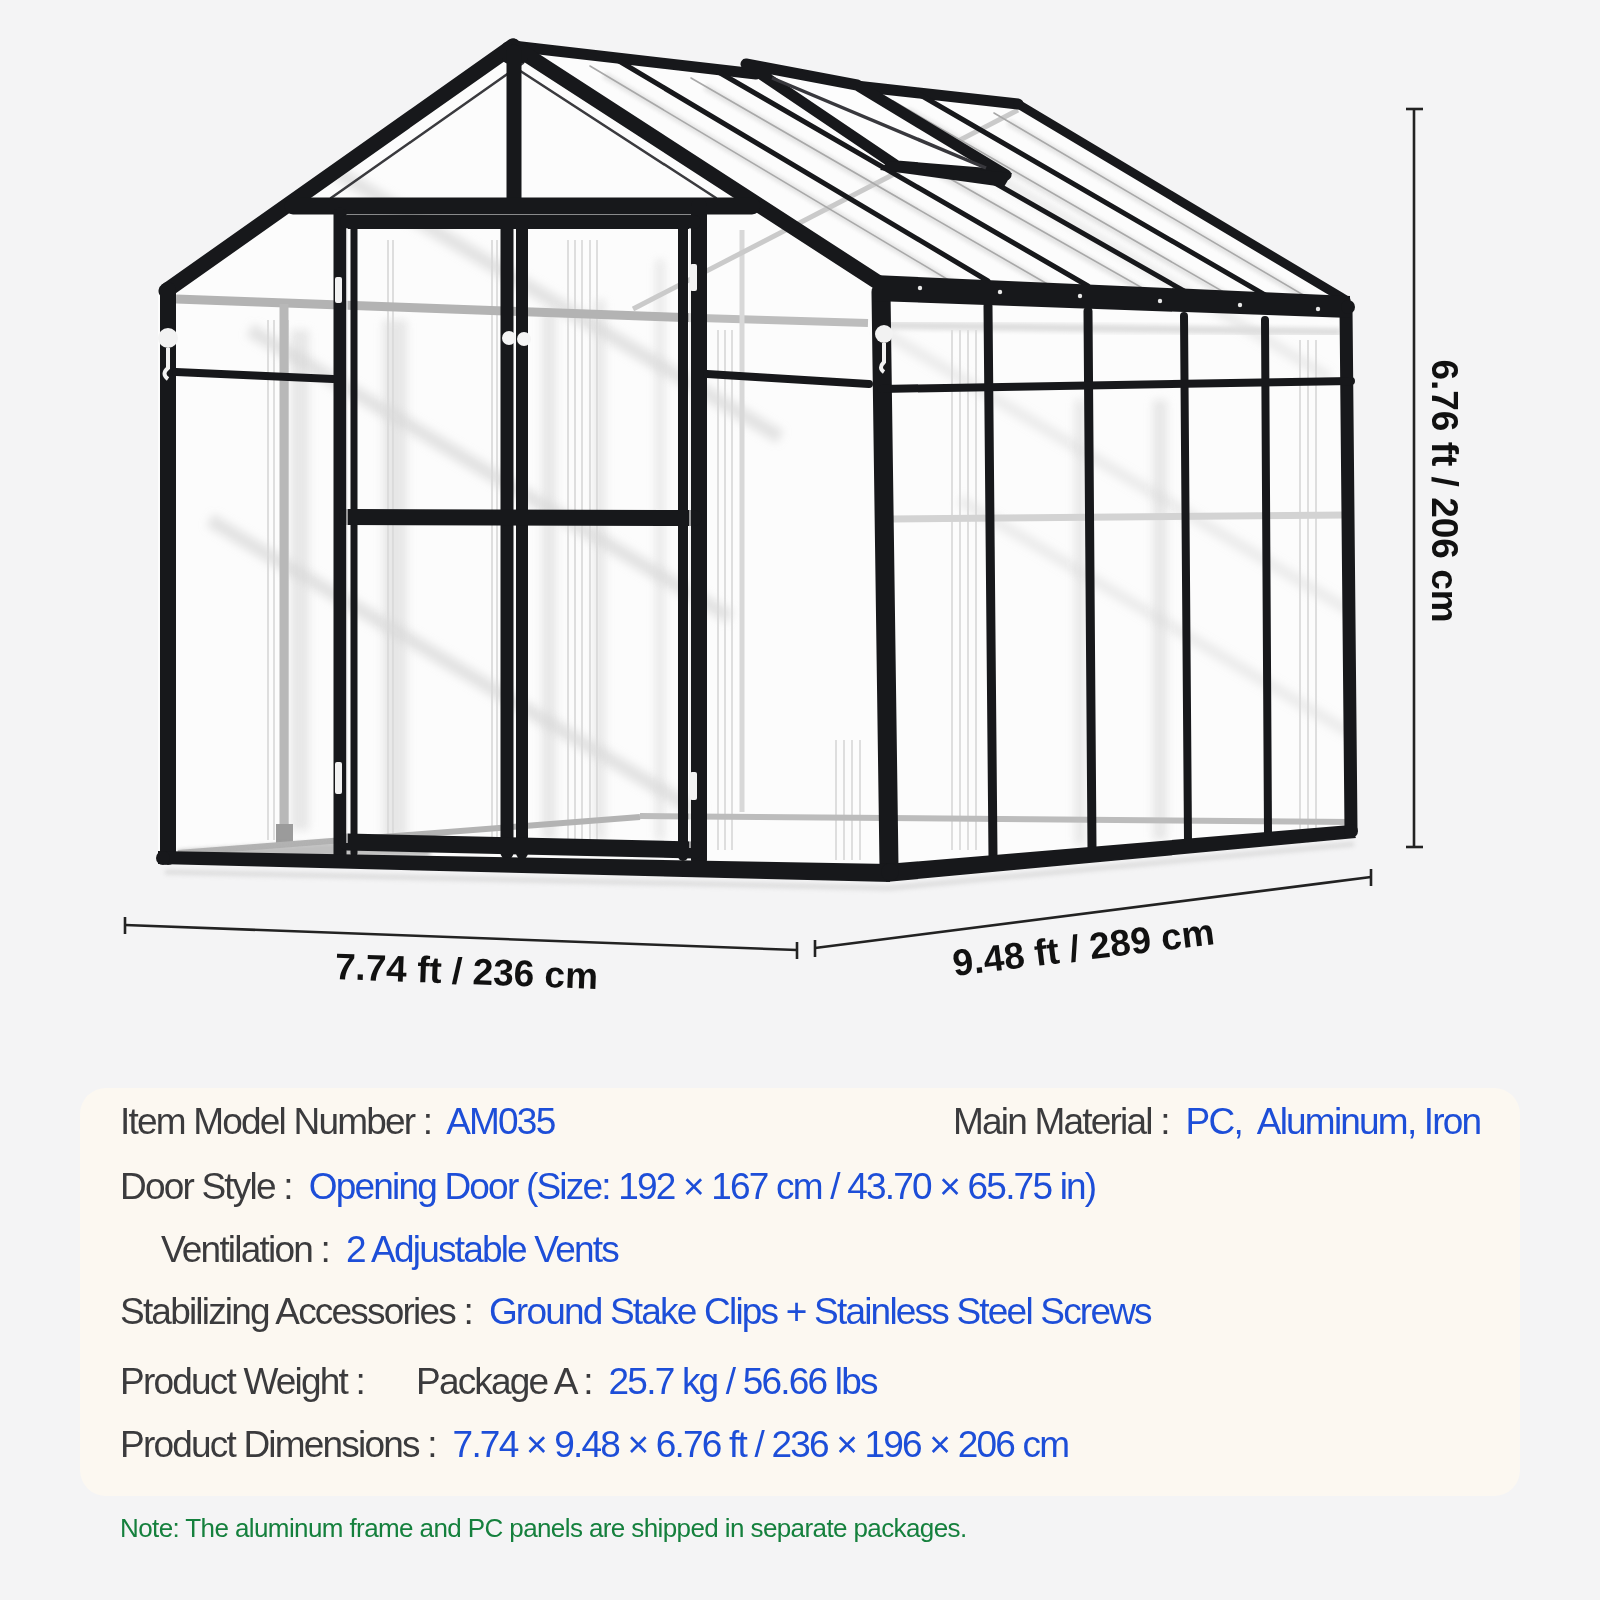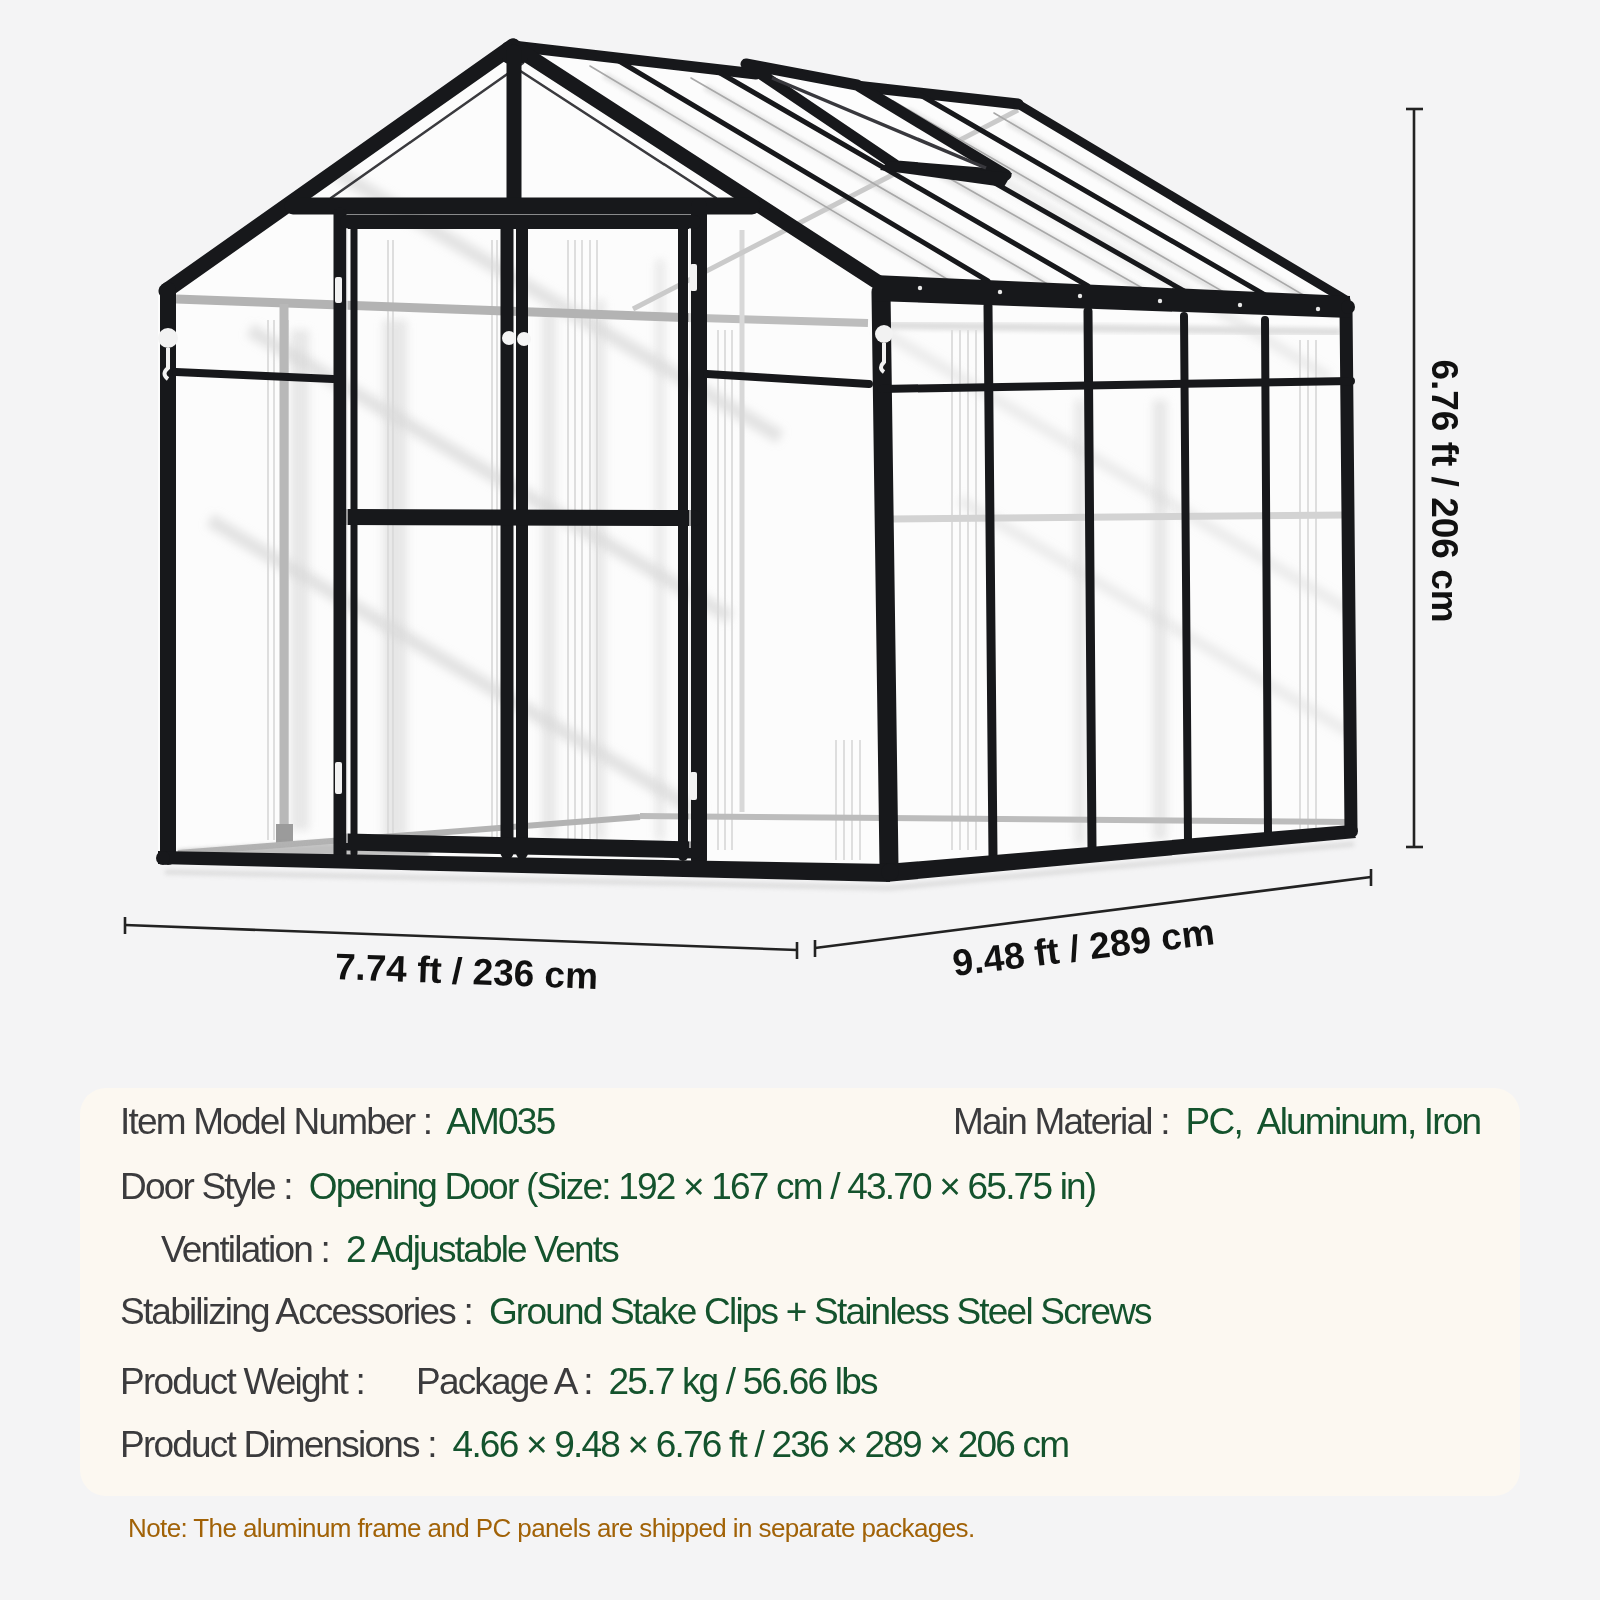--- a/index.html
+++ b/index.html
@@ -1,21 +1,21 @@
 <!DOCTYPE html>
 <html><head>
 <meta charset="utf-8">
 <style>
 html,body{margin:0;padding:0;}
 #stage{position:relative;width:1600px;height:1600px;background:#f4f4f5;font-family:"Liberation Sans",sans-serif;overflow:hidden;}
 #gh{position:absolute;left:0;top:0;}
 .panel{position:absolute;left:80px;top:1088px;width:1440px;height:408px;background:#fcf8f1;border-radius:26px;}
 .row{position:absolute;font-size:37px;letter-spacing:-1.8px;color:#3b3b3d;white-space:nowrap;}
-.ov{color:#14532d;}
-.note{position:absolute;left:128px;top:1513px;font-size:26px;letter-spacing:-0.6px;color:#a16207;}
+.ov{color:#1d4ed8;}
+.note{position:absolute;left:120px;top:1513px;font-size:26px;letter-spacing:-0.6px;color:#15803d;}
 </style>
 </head>
 <body>
 <div id="stage">
 
 <svg id="gh" width="1600" height="1600" viewBox="0 0 1600 1600">
   <defs>
     <clipPath id="glassClip">
       <path d="M513,42 L1022,101 L1350,298 L1356,838 L890,882 L158,864 L158,290 Z"></path>
     </clipPath>
@@ -266,16 +266,16 @@
 
 <div class="row" style="left:120px;top:1166px;">Door Style :&nbsp; <span class="ov">Opening Door (Size: 192 × 167 cm / 43.70 × 65.75 in)</span></div>
 
 <div class="row" style="left:120px;top:1229px;margin-left:41px;">Ventilation :&nbsp; <span class="ov">2 Adjustable Vents</span></div>
 
 <div class="row" style="left:120px;top:1291px;text-align:right;">Stabilizing Accessories :&nbsp; <span class="ov">Ground Stake Clips + Stainless Steel Screws</span></div>
 
 <div class="row" style="left:120px;top:1361px;">Product Weight :&nbsp;</div>
 <div class="row" style="left:416px;top:1361px;">Package A :&nbsp; <span class="ov">25.7 kg / 56.66 lbs</span></div>
 
-<div class="row" style="left:120px;top:1424px;">Product Dimensions :&nbsp; <span class="ov">4.66 × 9.48 × 6.76 ft / 236 × 289 × 206 cm</span></div>
+<div class="row" style="left:120px;top:1424px;">Product Dimensions :&nbsp; <span class="ov">7.74 × 9.48 × 6.76 ft / 236 × 196 × 206 cm</span></div>
 
 <div class="note">Note: The aluminum frame and PC panels are shipped in separate packages.</div>
 </div>
 
 </body></html>

